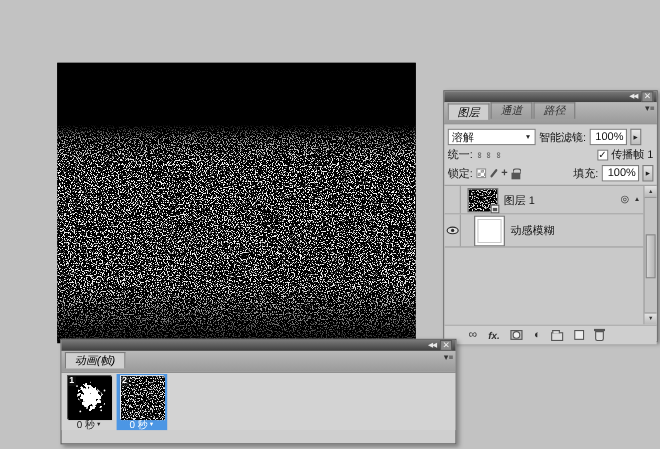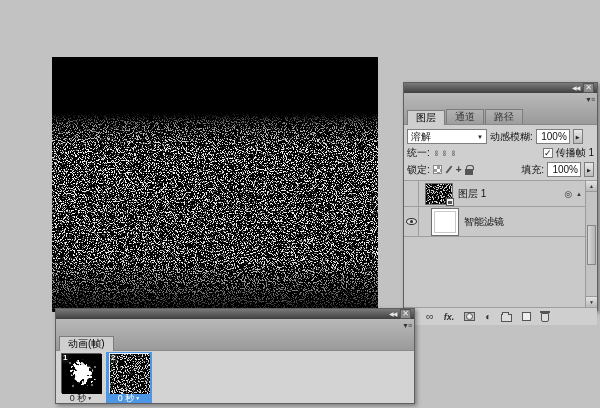--- a/index.html
+++ b/index.html
@@ -9,21 +9,21 @@
 
   
   .doc-canvas { position:absolute; left:52px; top:57px; width:326px; height:255px; background:#000; }
   .doc-canvas svg { display:block; }
 
   
   .panel { position:absolute; background:#cfcfcf; border:1px solid #5f5f5f; box-shadow:2px 2px 4px rgba(0,0,0,.35); }
   .ptitle { height:10px; background:linear-gradient(#7a7a7a,#3f3f3f); display:flex; align-items:center; justify-content:flex-end; gap:4px; padding:0 3px; }
   .tbtn-mini { color:#e8e8e8; font-size:6px; line-height:6px; letter-spacing:-1px; cursor:default; }
   .tbtn-close { color:#eee; font-size:8px; line-height:8px; background:#8a8a8a; padding:0 1px; border:1px solid #555; }
-  .ptabs { height:32px; background:linear-gradient(#b9b9b9,#9a9a9a); display:flex; align-items:flex-end; padding-left:3px; position:relative; border-bottom:1px solid #8a8a8a; }
+  .ptabs { height:20px; background:linear-gradient(#b9b9b9,#9a9a9a); display:flex; align-items:flex-start; padding-left:3px; position:relative; border-bottom:1px solid #8a8a8a;font-style:italic; }
   .ptab { height:15px; padding:0 8px; display:flex; align-items:center; font-size:10px; color:#333; background:linear-gradient(#b2b2b2,#9d9d9d); border:1px solid #7c7c7c; border-bottom:none; margin-right:1px; }
   .ptab.active { background:#cfcfcf; color:#000; position:relative; top:1px; }
   .pmenu { position:absolute; right:3px; top:3px; font-size:7px; color:#333; letter-spacing:-1px; }
 
   
   .layers-panel { left:403px; top:82px; width:195px; height:229px; }
   .opts { padding:2px 3px 1px 3px; background:#cfcfcf; }
   .oprow { display:flex; align-items:center; margin:2px 0; gap:3px; }
   .lbl { font-size:10px; white-space:nowrap; }
   .selbox { width:80px; height:15px; background:#fff; border:1px solid #7d7d7d; display:flex; align-items:center; justify-content:space-between; padding:0 3px; font-size:10px; }
@@ -153,21 +153,21 @@
       <div class="ptab">路径</div>
       <span class="pmenu">▼≡</span>
     </div>
 
     <div class="opts">
       <div class="oprow">
         <div class="selbox">
           <span>溶解</span>
           <span class="arr">▼</span>
         </div>
-        <span class="lbl">动感模糊:</span>
+        <span class="lbl">智能滤镜:</span>
         <div class="valbox">100%</div>
         <div class="spin">▶</div>
       </div>
       <div class="oprow">
         <span class="lbl">统一:</span>
         <span class="mini-chain">∞</span>
         <span class="mini-chain">∞</span>
         <span class="mini-chain">∞</span>
         <span style="margin-left:auto" class="checkbox">✓</span>
         <span class="lbl">传播帧 1</span>
@@ -201,21 +201,21 @@
             <span class="sfbadge">◎</span>
             <span class="tri">▲</span>
           </span>
         </div>
 
         <div class="lrow" style="height:30px">
           <div class="eyecell">
               <span class="eye"></span>
             </div>
           <div class="white-thumb" style="margin-left:12px"></div>
-          <span class="lname">智能滤镜</span>
+          <span class="lname">动感模糊</span>
         </div>
 
 
 
 
       </div>
       <div class="vscroll">
         <div class="varrow">▲</div>
         <div class="vthumb"></div>
         <div class="varrow bottom">▼</div>

